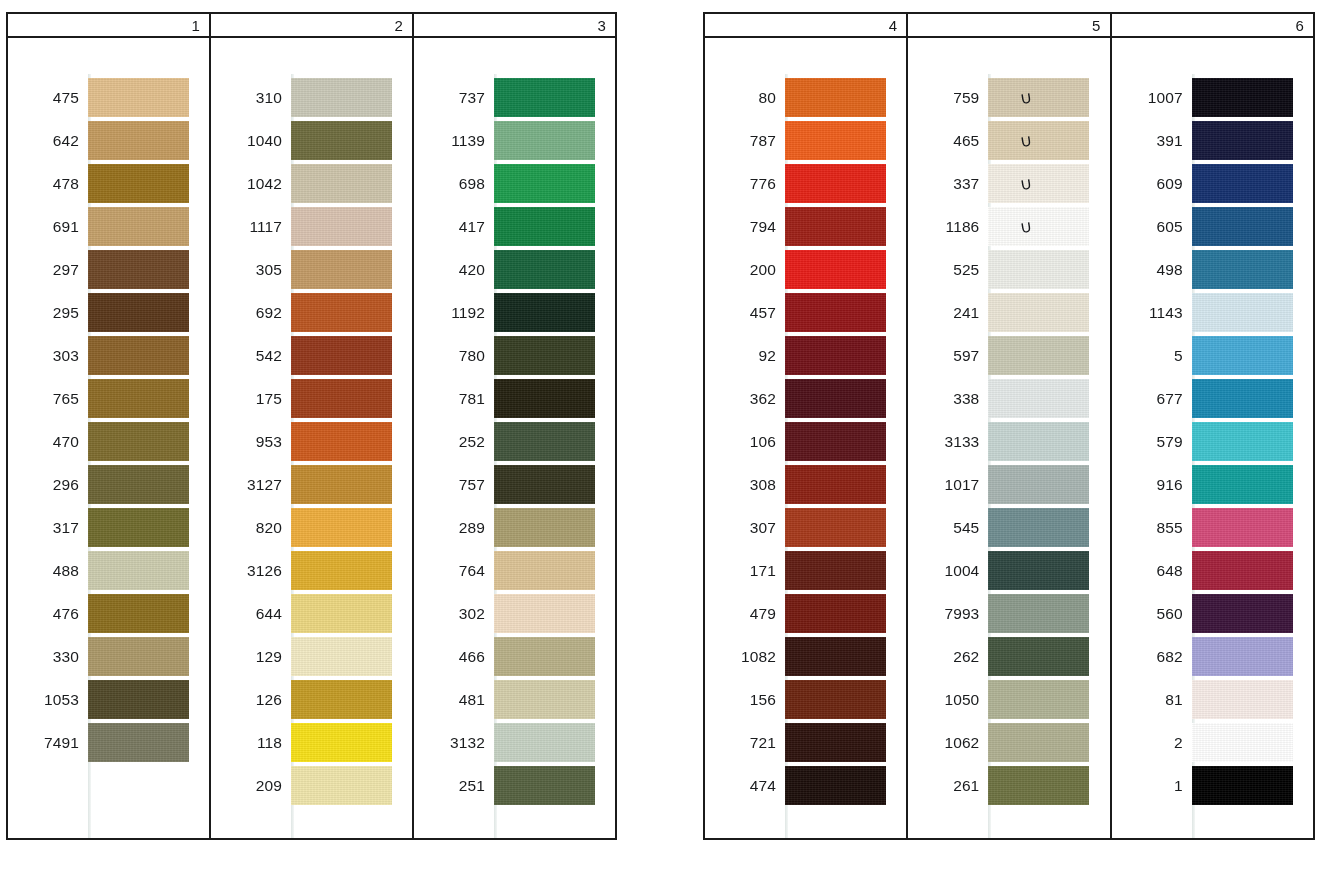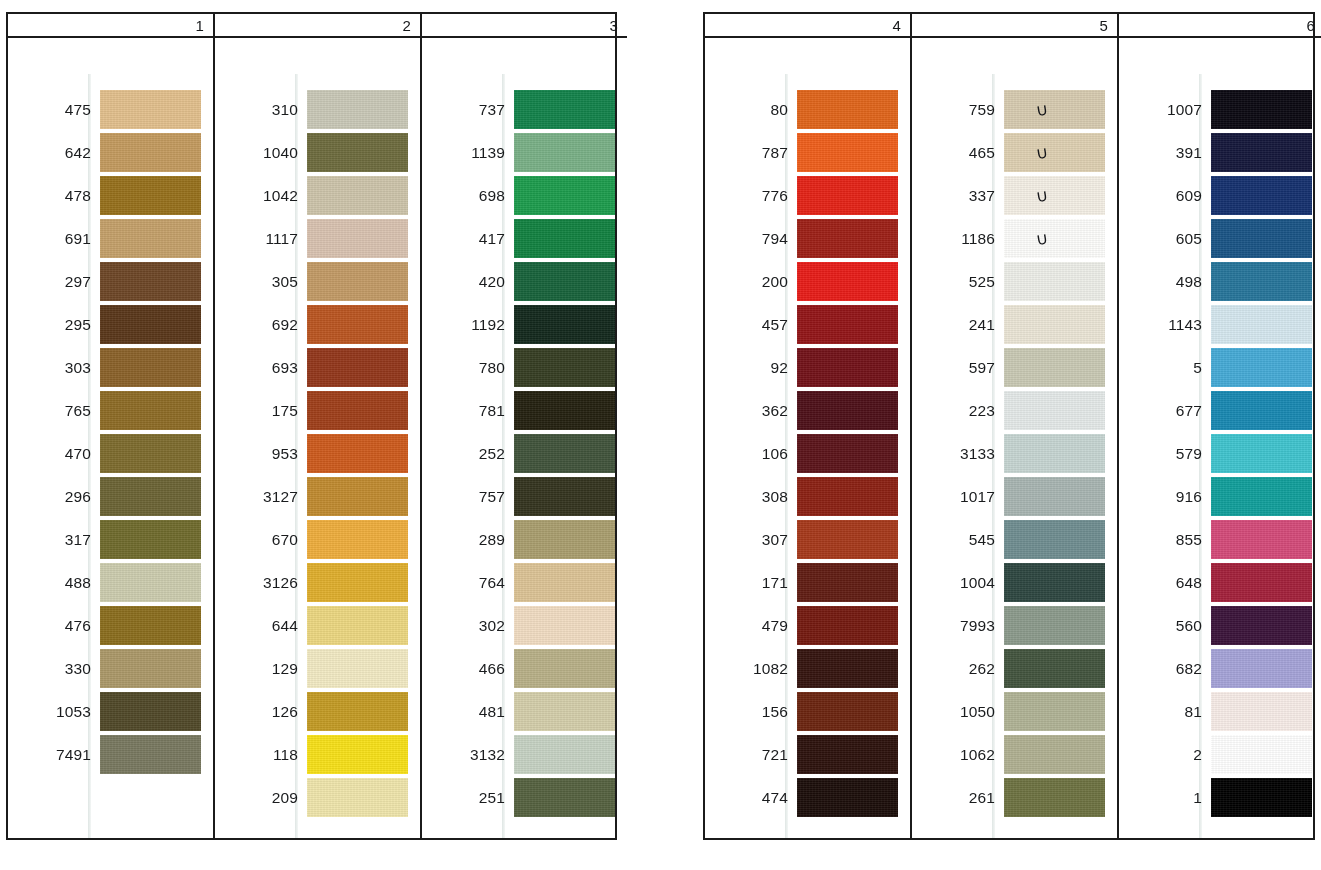--- a/index.html
+++ b/index.html
@@ -61,21 +61,21 @@
 
   .col-body {
     position: relative;
     flex: 1 1 auto;
     padding-top: 38px;
     box-sizing: border-box;
   }
 
   .swatch-list {
     position: relative;
-    margin: 12px;
+    margin: 0;
     padding: 0;
     list-style: none;
   }
 
   .swatch-row {
     position: relative;
     height: 43px;
     display: flex;
     flex-direction: row;
     align-items: center;
@@ -292,21 +292,21 @@
                 <span class="swatch-chip" style="background: rgb(194, 154, 101);"></span>
               </span>
             </li>
             <li class="swatch-row">
               <span class="swatch-code">692</span>
               <span class="swatch-chip-wrap">
                 <span class="swatch-chip" style="background: rgb(186, 85, 32);"></span>
               </span>
             </li>
             <li class="swatch-row">
-              <span class="swatch-code">693</span>
+              <span class="swatch-code">542</span>
               <span class="swatch-chip-wrap">
                 <span class="swatch-chip" style="background: rgb(146, 54, 26);"></span>
               </span>
             </li>
             <li class="swatch-row">
               <span class="swatch-code">175</span>
               <span class="swatch-chip-wrap">
                 <span class="swatch-chip" style="background: rgb(159, 62, 25);"></span>
               </span>
             </li>
@@ -316,21 +316,21 @@
                 <span class="swatch-chip" style="background: rgb(205, 90, 28);"></span>
               </span>
             </li>
             <li class="swatch-row">
               <span class="swatch-code">3127</span>
               <span class="swatch-chip-wrap">
                 <span class="swatch-chip" style="background: rgb(192, 138, 47);"></span>
               </span>
             </li>
             <li class="swatch-row">
-              <span class="swatch-code">670</span>
+              <span class="swatch-code">820</span>
               <span class="swatch-chip-wrap">
                 <span class="swatch-chip" style="background: rgb(238, 173, 60);"></span>
               </span>
             </li>
             <li class="swatch-row">
               <span class="swatch-code">3126</span>
               <span class="swatch-chip-wrap">
                 <span class="swatch-chip" style="background: rgb(223, 174, 44);"></span>
               </span>
             </li>
@@ -634,21 +634,21 @@
                 <span class="swatch-chip" style="background: rgb(235, 229, 214);"></span>
               </span>
             </li>
             <li class="swatch-row">
               <span class="swatch-code">597</span>
               <span class="swatch-chip-wrap">
                 <span class="swatch-chip" style="background: rgb(201, 201, 180);"></span>
               </span>
             </li>
             <li class="swatch-row">
-              <span class="swatch-code">223</span>
+              <span class="swatch-code">338</span>
               <span class="swatch-chip-wrap">
                 <span class="swatch-chip" style="background: rgb(228, 233, 232);"></span>
               </span>
             </li>
             <li class="swatch-row">
               <span class="swatch-code">3133</span>
               <span class="swatch-chip-wrap">
                 <span class="swatch-chip" style="background: rgb(198, 213, 210);"></span>
               </span>
             </li>

